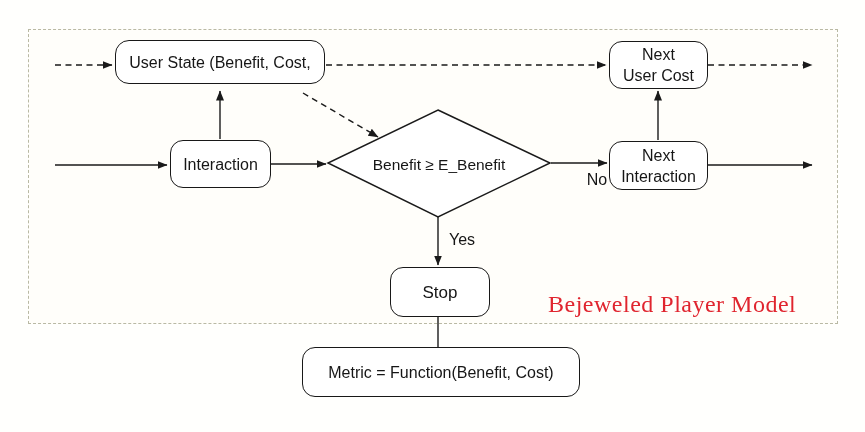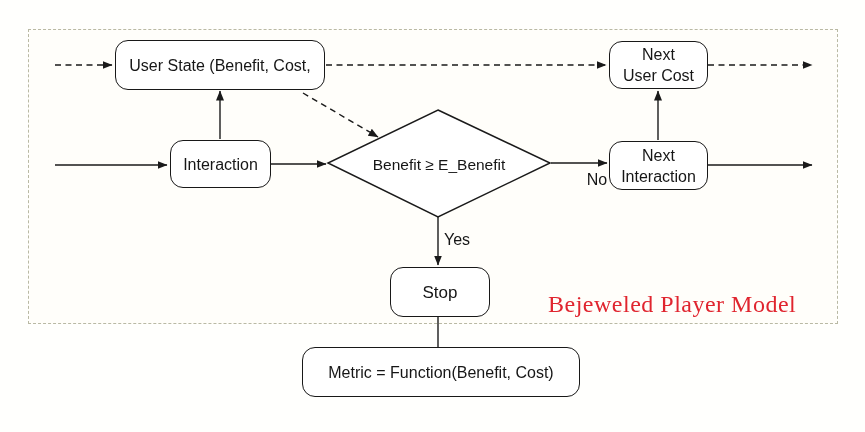--- a/index.html
+++ b/index.html
@@ -27,21 +27,21 @@
     border-radius: 13px;
     display: flex;
     flex-direction: column;
     align-items: center;
     justify-content: center;
     text-align: center;
     font-size: 16px;
     line-height: 21px;
     box-sizing: border-box;
   }
-  .node-user-state      { left: 115px; top: 40px;  width: 210px; height: 50px; }
+  .node-user-state      { left: 115px; top: 40px;  width: 210px; height: 44px; border-radius: 14px; }
   .node-interaction     { left: 170px; top: 140px; width: 101px; height: 48px; }
   .node-next-user-state { left: 609px; top: 41px;  width: 99px;  height: 48px; }
   .node-next-interaction{ left: 609px; top: 141px; width: 99px;  height: 49px; }
   .node-stop            { left: 390px; top: 267px; width: 100px; height: 50px; font-size: 17px; }
   .node-metric          { left: 302px; top: 347px; width: 278px; height: 50px; }
   .decision-text {
     position: absolute;
     left: 339px; top: 142px;
     width: 200px; height: 44px;
     display: flex; flex-direction: column;
@@ -49,21 +49,21 @@
     text-align: center;
     font-size: 15.5px;
     line-height: 21px;
   }
   .edge-label {
     position: absolute;
     font-size: 16px;
     line-height: 18px;
   }
   .label-no  { left: 581px; top: 171px; width: 32px; text-align: center; }
-  .label-yes { left: 444px; top: 231px; width: 36px; text-align: left; }
+  .label-yes { left: 444px; top: 231px; width: 36px; text-align: center; }
   .caption {
     position: absolute;
     left: 548px; top: 291px;
     width: 282px;
     font-family: "Liberation Serif", "DejaVu Serif", serif;
     font-size: 24px;
     line-height: 27px;
     letter-spacing: 0.5px;
   }
 </style>

